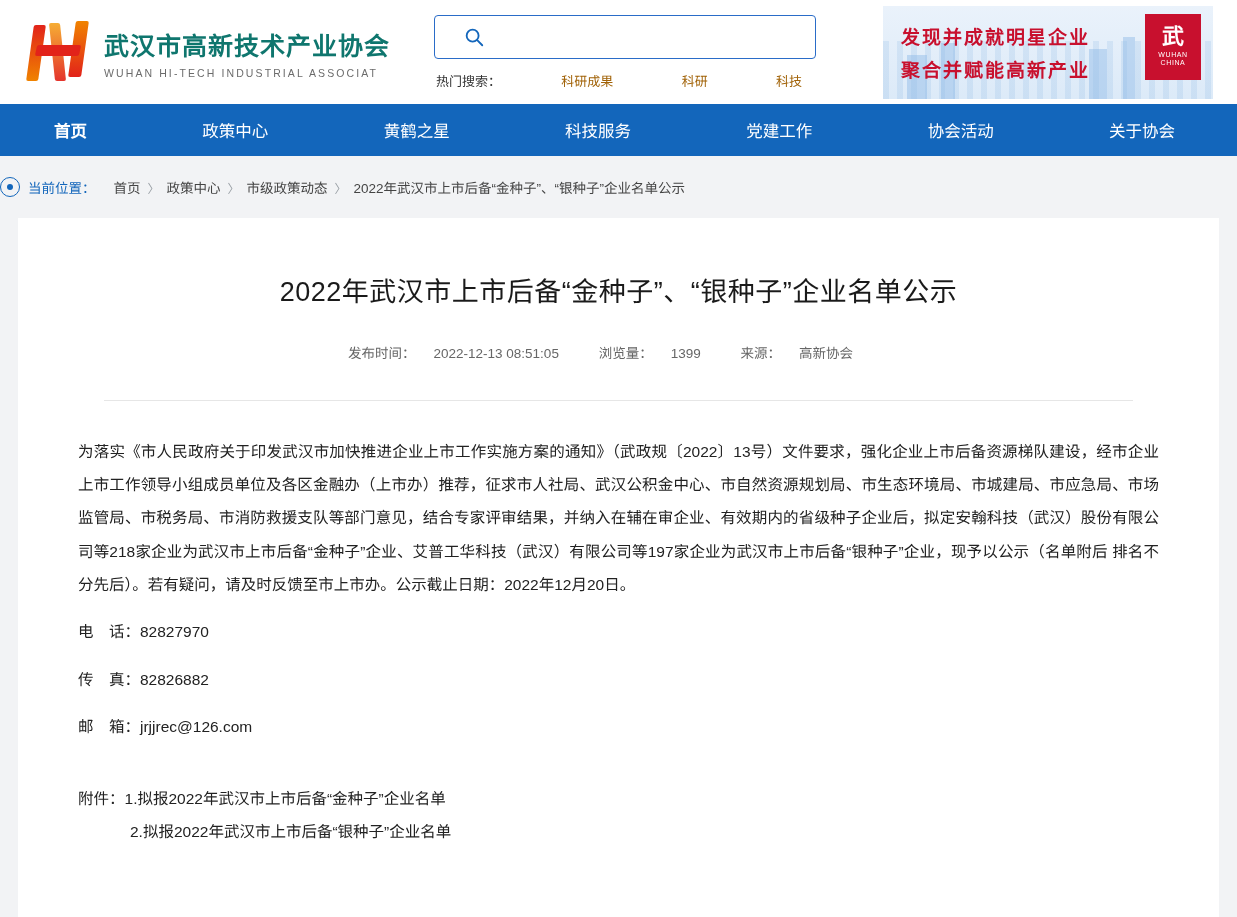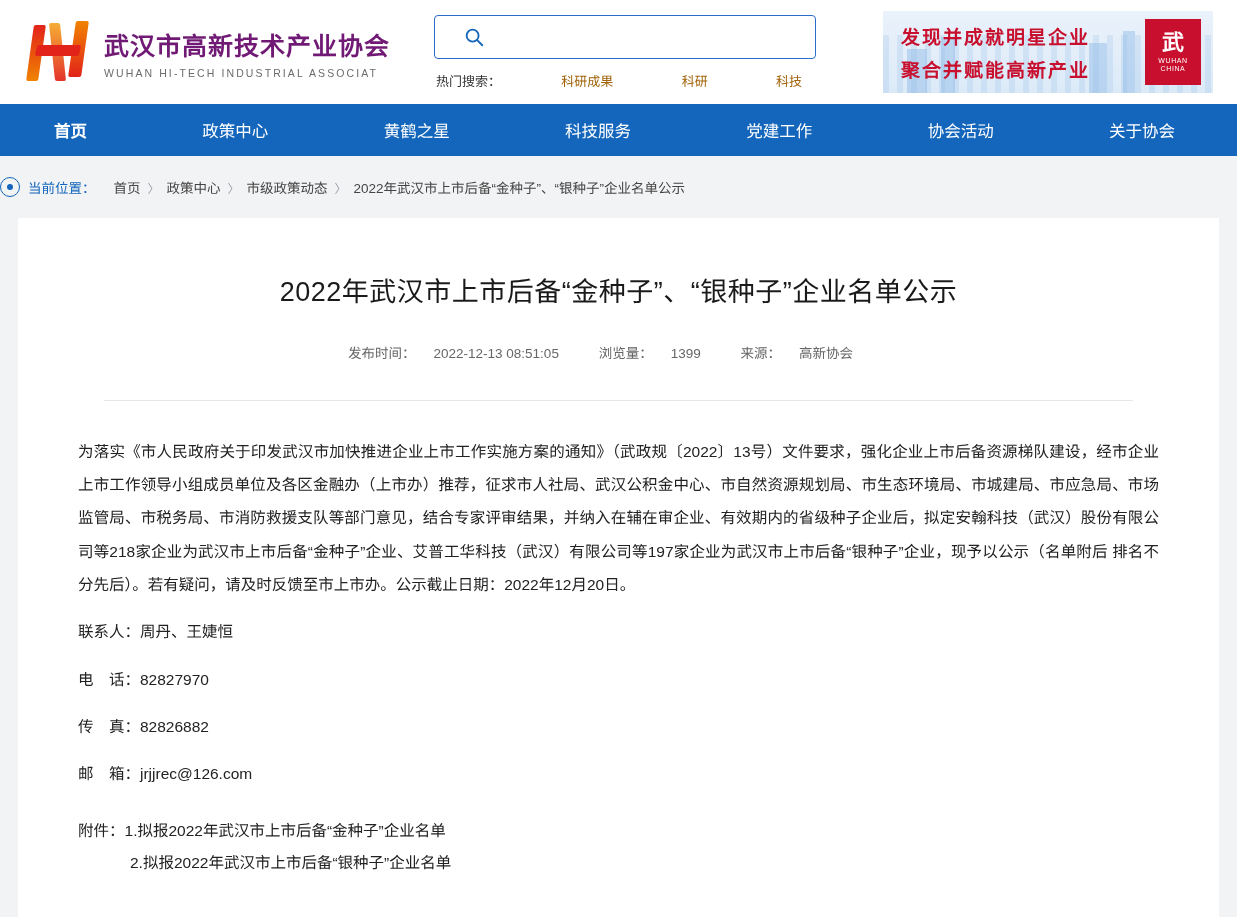--- a/index.html
+++ b/index.html
@@ -59,21 +59,21 @@
   .logo-mark .b4 {
     left: 24px; top: 2px; width: 11px; height: 58px;
     background: linear-gradient(180deg,#f5a623,#e2231a);
     transform: skewX(6deg);
     opacity: .92;
   }
   .logo-text-wrap { display: flex; flex-direction: column; gap: 5px; }
   .logo-cn {
     font-size: 25px;
     font-weight: 700;
-    color: #701a75;
+    color: #0f766e;
     letter-spacing: 1px;
     white-space: nowrap;
   }
   .logo-en {
     font-size: 10.5px;
     color: #6b6b6b;
     letter-spacing: 2.1px;
     white-space: nowrap;
   }
 
@@ -124,21 +124,21 @@
   .hot-label { color: #333; margin-right: 6px; }
   .hot-row a {
     color: #a16207;
     text-decoration: none;
     margin-right: 14px;
   }
 
   .banner {
     margin-left: auto;
     width: 330px;
-    height: 82px;
+    height: 93px;
     position: relative;
     display: flex;
     align-items: center;
     background: linear-gradient(180deg,#eaf2fb 0%, #dceaf8 100%);
     overflow: hidden;
     flex: 0 0 auto;
   }
   .banner .skyline {
     position: absolute;
     left: 0; right: 0; bottom: 0;
@@ -267,21 +267,21 @@
   .art-body {
     margin-top: 34px;
     font-size: 15.5px;
     line-height: 2.15;
     color: #222;
     text-align: justify;
   }
   .art-body p { margin: 0 0 14px 0; }
   .art-body p.indent { text-indent: 0; }
   .contact-line { margin: 0 0 14px 0; }
-  .attach-block { margin-top: 24px; font-size: 15.5px; line-height: 2.1; color: #222; }
+  .attach-block { margin-top: 40px; font-size: 15.5px; line-height: 2.1; color: #222; }
   .attach-sub { padding-left: 52px; }
 </style>
 </head>
 <body>
 
 <div class="header">
 
   <div class="logo-block">
     <div class="logo-mark">
       <span class="bar b1"></span>
@@ -367,21 +367,20 @@
     <span>
       <span>浏览量：</span><span>1399</span>
     </span>
     <span>
       <span>来源：</span><span>高新协会</span>
     </span>
   </div>
 
   <div class="art-body">
     <p class="indent">为落实《市人民政府关于印发武汉市加快推进企业上市工作实施方案的通知》（武政规〔2022〕13号）文件要求，强化企业上市后备资源梯队建设，经市企业上市工作领导小组成员单位及各区金融办（上市办）推荐，征求市人社局、武汉公积金中心、市自然资源规划局、市生态环境局、市城建局、市应急局、市场监管局、市税务局、市消防救援支队等部门意见，结合专家评审结果，并纳入在辅在审企业、有效期内的省级种子企业后，拟定安翰科技（武汉）股份有限公司等218家企业为武汉市上市后备“金种子”企业、艾普工华科技（武汉）有限公司等197家企业为武汉市上市后备“银种子”企业，现予以公示（名单附后 排名不分先后）。若有疑问，请及时反馈至市上市办。公示截止日期：2022年12月20日。</p>
-    <p class="contact-line">联系人：周丹、王婕恒</p>
     <p class="contact-line">电　话：82827970</p>
     <p class="contact-line">传　真：82826882</p>
     <p class="contact-line">邮　箱：jrjjrec@126.com</p>
 
     <div class="attach-block">
       <div>
         <span>附件：</span><span>1.拟报2022年武汉市上市后备“金种子”企业名单</span>
       </div>
       <div class="attach-sub">
         <span>2.拟报2022年武汉市上市后备“银种子”企业名单</span>

